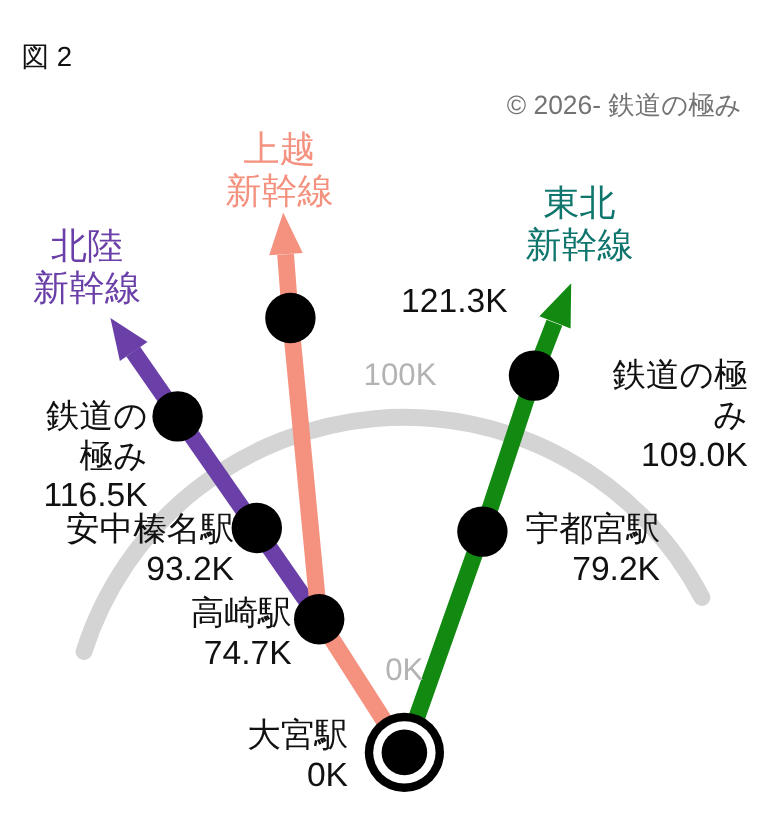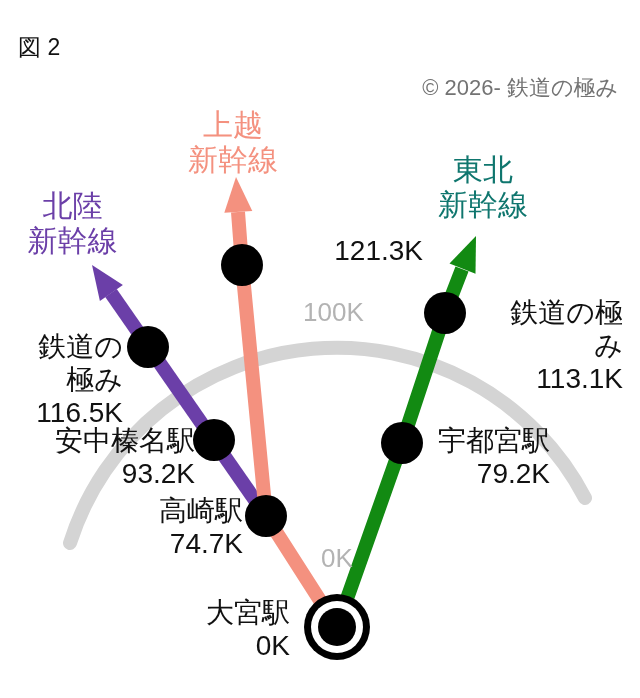--- a/index.html
+++ b/index.html
@@ -67,21 +67,21 @@
   <div class="line-label hokuriku">
     <div>北陸</div>
     <div>新幹線</div>
   </div>
 
   <div class="station" style="left:283px;top:234px;width:140px">
     <div>121.3K</div>
   </div>
   <div class="station" style="left:483px;top:296px;width:140px">
     <div>鉄道の極み</div>
-    <div>113.1K</div>
+    <div>109.0K</div>
   </div>
   <div class="station" style="left:11px;top:330px;width:112px">
     <div>鉄道の極み</div>
     <div>116.5K</div>
   </div>
   <div class="station" style="left:55px;top:424px;width:140px">
     <div>安中榛名駅</div>
     <div>93.2K</div>
   </div>
   <div class="station" style="left:438px;top:424px;width:112px">

